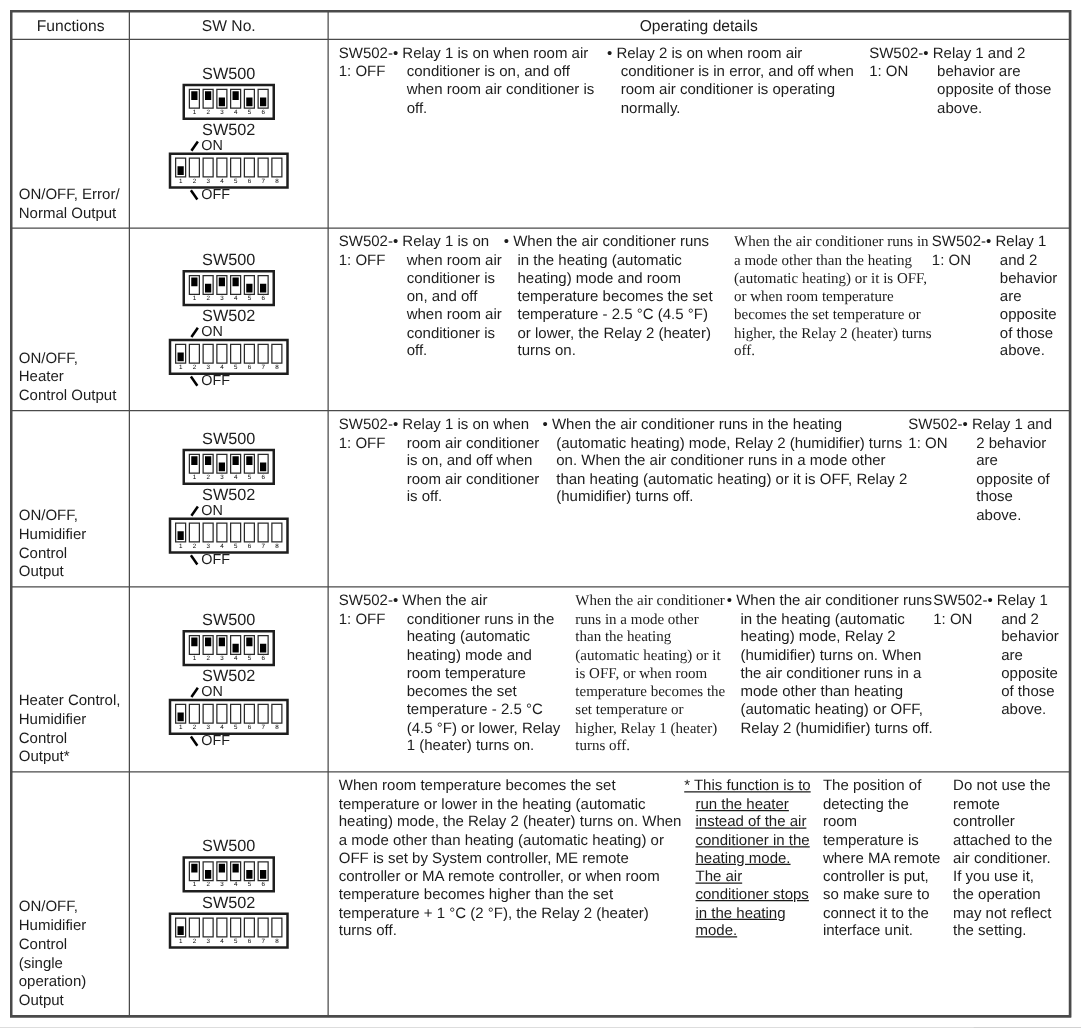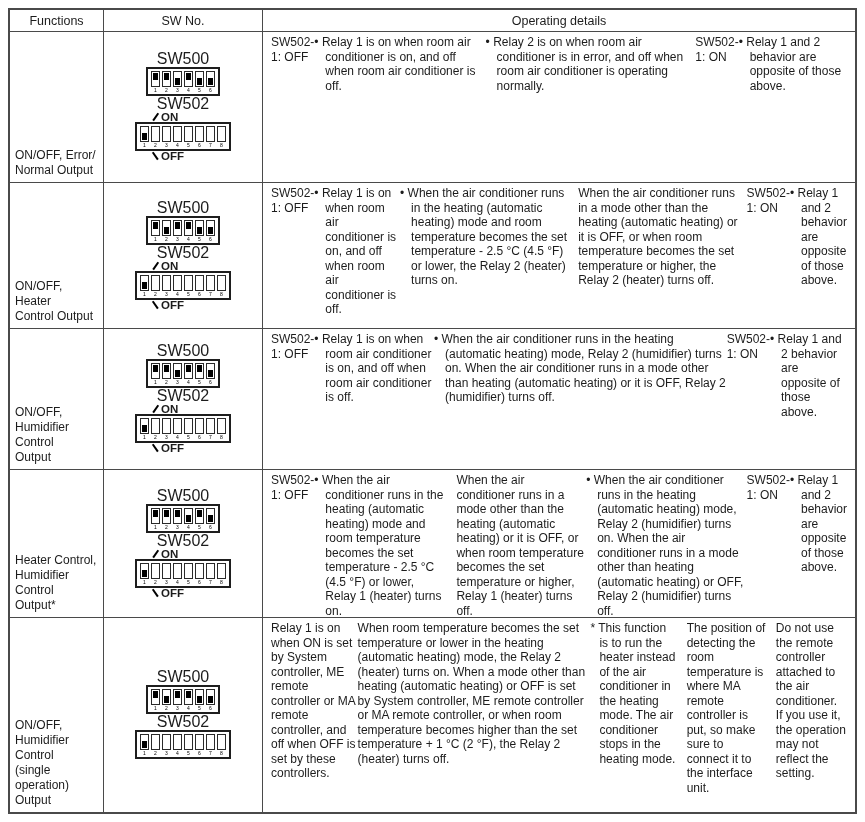--- a/index.html
+++ b/index.html
@@ -15,34 +15,34 @@
     grid-template-rows:21px 150px 145px 140px 147px 1fr;
     gap:1px; background:#4a4a4a; border:2px solid #4a4a4a;
   }
   .cell { background:#ffffff; overflow:hidden; }
   .hcell { display:flex; align-items:center; justify-content:center; font-size:12.5px; }
   .fncell { display:flex; align-items:flex-end; padding:4px 5px; font-size:12px; line-height:15px; white-space:pre-line; }
   .swcell { display:flex; flex-direction:column; align-items:center; justify-content:center; padding:2px 0; }
   .dtcell { display:flex; flex-direction:row; justify-content:center; padding:3px 8px 3px 8px; font-size:12px; line-height:14.5px; }
   .ln { }
   .b  { padding-left:11px; text-indent:-11px; }
-  .c  { padding-left:11px; }
-  .s  { padding-left:9px;  text-indent:-9px; }
+  .c  { padding-left:11px;font-family:Liberation Serif, serif; }
+  .s  { padding-left:9px;  text-indent:-9px;text-decoration:underline; }
   .si { padding-left:9px; }
 
-  .sw-label { font-size:16px; line-height:14px; text-align:center; }
+  .sw-label { font-size:13px; line-height:14px; text-align:center; }
   .dip { display:inline-flex; gap:2px; border:2px solid #1e1e1e; background:#fff; padding:2px 3px 1px 3px; margin:1px 0; }
   .pole { display:flex; flex-direction:column; align-items:center; }
   .swb { width:9px; height:16px; border:1px solid #2a2a2a; position:relative; background:#fff; }
   .hdl { position:absolute; left:1px; right:1px; height:7px; background:#000; }
   .hdl.on  { top:1px; }
   .hdl.off { bottom:1px; }
   .num { font-size:5px; line-height:5px; margin-top:1px; color:#000; }
 
-  .onoff { display:flex; align-items:center; height:12px; font-size:11.5px; line-height:12px; align-self:flex-start;font-weight:bold; }
+  .onoff { display:flex; align-items:center; height:12px; font-size:11.5px; line-height:12px; align-self:flex-start; }
   .onoff.top { margin-left:46px; margin-bottom:-2px; }
   .onoff.bot { margin-left:46px; margin-top:-2px; }
   .diag { width:9px; height:1.5px; background:#000; display:inline-block; margin:0 1px; }
   .diag.up { transform:rotate(-55deg); }
   .diag.dn { transform:rotate(55deg); }
 </style>
 </head>
 <body>
 
 <div class="page">
@@ -532,21 +532,20 @@
             <div class="swb"></div>
             <div class="num">7</div>
           </div>
           <div class="pole">
             <div class="swb"></div>
             <div class="num">8</div>
           </div>
         </div>
     </div>
     <div class="cell dtcell">
-      <div class="ln">Relay 1 is on when ON is set by System controller, ME remote controller or MA remote controller, and off when OFF is set by these controllers.</div>
       <div class="ln">When room temperature becomes the set temperature or lower in the heating (automatic heating) mode, the Relay 2 (heater) turns on. When a mode other than heating (automatic heating) or OFF is set by System controller, ME remote controller or MA remote controller, or when room temperature becomes higher than the set temperature + 1 °C (2 °F), the Relay 2 (heater) turns off.</div>
       <div class="ln s">* This function is to run the heater instead of the air conditioner in the heating mode. The air conditioner stops in the heating mode.</div>
       <div class="ln si">The position of detecting the room temperature is where MA remote controller is put, so make sure to connect it to the interface unit.</div>
       <div class="ln si">Do not use the remote controller attached to the air conditioner. If you use it, the operation may not reflect the setting.</div>
     </div>
 
   </div>
 </div>
 
 </body></html>

